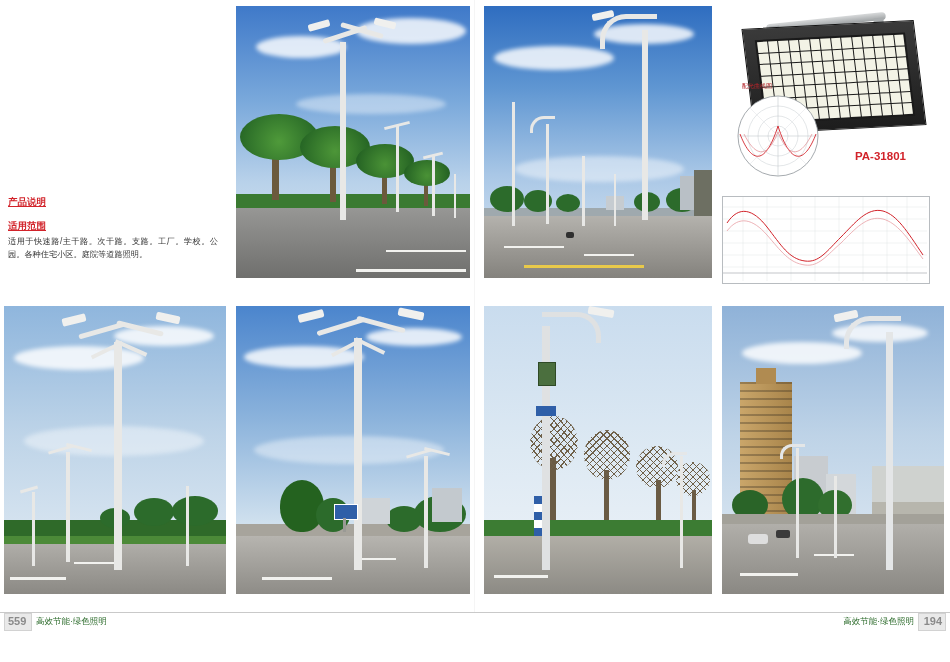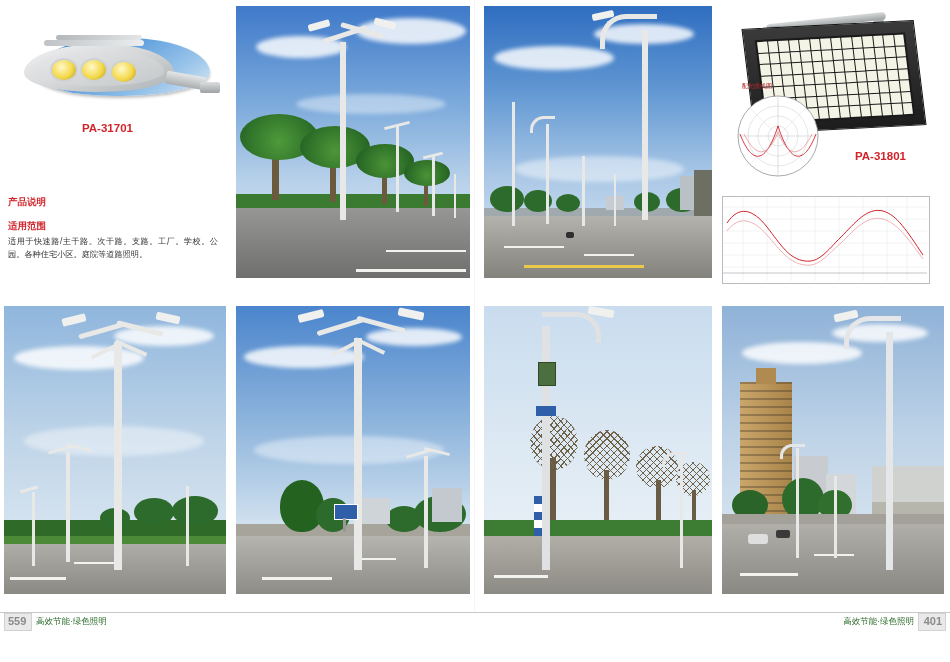--- a/index.html
+++ b/index.html
@@ -34,21 +34,21 @@
   .grass{position:absolute;background:#4f8b3b;}
   .pole{position:absolute;background:#e8e8e6;}
   .arm{position:absolute;background:#e8e8e6;}
   .lamp{position:absolute;background:#f0f0ee;border-radius:2px;}
   .tree{position:absolute;background:#2c6b2b;border-radius:50%;}
   .bld{position:absolute;background:#c9cdd2;}
   .palm{position:absolute;}
   .markline{position:absolute;background:#f2f2ef;}
 
   
-  .txt-head{font-size:9.5px;font-weight:bold;color:#d2232a;}
+  .txt-head{font-size:9.5px;font-weight:bold;color:#d2232a;text-decoration:underline;}
   .txt-body{font-size:8.2px;color:#333;line-height:1.55;text-align:justify;}
 
   
   .foot-line{position:absolute;left:0;top:612px;width:950px;height:1px;background:#c9c9c9;}
   .pg{position:absolute;top:615px;font-size:11px;color:#8a8a8a;font-weight:bold;}
   .pg-box{position:absolute;top:613px;background:#e9e9e9;border:1px solid #d2d2d2;height:16px;}
   .foot-cn{position:absolute;top:616px;font-size:8.5px;color:#2c6b2b;white-space:nowrap;}
 
   
   .lamphead{position:absolute;}
@@ -57,44 +57,20 @@
   .fl-box{position:absolute;background:#2c2c2c;border:1px solid #111;}
   .fl-grid{position:absolute;display:grid;gap:1px;}
   .fl-led{background:#f3f3e6;}
   .curvebox{position:absolute;border:1px solid #b8bcc0;background:#fff;}
 </style>
 </head>
 <body>
 
 <div class="page">
 
-  <div class="panel" style="left:8px;top:12px;width:222px;height:130px;background:#fff;">
-
-    <div class="lamphead" style="left:8px;top:18px;width:205px;height:80px;">
-
-      <div class="lh-body" style="left:18px;top:8px;width:176px;height:58px;background:linear-gradient(145deg,#2f76c6 0%,#5b9ddd 40%,#9cc6ea 75%,#dfeaf5 100%);box-shadow:0 2px 3px rgba(0,0,0,.25);"></div>
-
-      <div class="lh-body" style="left:8px;top:14px;width:150px;height:48px;background:linear-gradient(160deg,#f2f2f2 0%,#d8dadb 45%,#aeb2b4 100%);"></div>
-
-      <div class="lh-body" style="left:16px;top:20px;width:132px;height:36px;background:linear-gradient(160deg,#e9eaeb,#c4c7c9);"></div>
-
-      <div style="position:absolute;left:34px;top:28px;width:24px;height:20px;border-radius:50%;background:radial-gradient(circle at 40% 35%,#fff8c8 0%,#f3d94a 55%,#b8982a 100%);border:2px solid #cfd2d4;"></div>
-      <div style="position:absolute;left:64px;top:28px;width:24px;height:20px;border-radius:50%;background:radial-gradient(circle at 40% 35%,#fff8c8 0%,#f3d94a 55%,#b8982a 100%);border:2px solid #cfd2d4;"></div>
-      <div style="position:absolute;left:94px;top:30px;width:24px;height:20px;border-radius:50%;background:radial-gradient(circle at 40% 35%,#fff8c8 0%,#f3d94a 55%,#b8982a 100%);border:2px solid #cfd2d4;"></div>
-
-      <div style="position:absolute;left:28px;top:10px;width:100px;height:6px;background:linear-gradient(to right,#bfc3c6,#eceeef);border-radius:3px;"></div>
-      <div style="position:absolute;left:40px;top:5px;width:86px;height:5px;background:linear-gradient(to right,#b3b7ba,#e4e6e7);border-radius:3px;"></div>
-
-      <div style="position:absolute;left:150px;top:44px;width:40px;height:13px;background:linear-gradient(to bottom,#e6e7e8,#a9adaf);transform:rotate(10deg);border-radius:2px;"></div>
-      <div style="position:absolute;left:184px;top:52px;width:20px;height:11px;background:linear-gradient(to bottom,#dcdedf,#9ea2a4);border-radius:2px;"></div>
-    </div>
-    <div class="caption" style="top:110px;left:74px;">
-      <span>PA-31701</span>
-    </div>
-  </div>
 
   <div style="position:absolute;left:8px;top:196px;width:210px;">
     <div class="txt-head">产品说明</div>
     <div style="height:3px"></div>
     <div style="height:8px"></div>
     <div class="txt-head">适用范围</div>
     <div style="height:3px"></div>
     <div class="txt-body">适用于快速路/主干路。次干路。支路。工厂。学校。公园。各种住宅小区。庭院等道路照明。</div>
   </div>
 
@@ -492,18 +468,18 @@
     </div>
 
   </div>
 
   <div class="foot-line"></div>
   <div class="pg-box" style="left:4px;width:26px;"></div>
   <div class="pg" style="left:8px;">559</div>
   <div class="foot-cn" style="left:36px;">高效节能·绿色照明</div>
 
   <div class="pg-box" style="right:4px;width:26px;"></div>
-  <div class="pg" style="right:8px;">401</div>
+  <div class="pg" style="right:8px;">194</div>
   <div class="foot-cn" style="right:36px;">高效节能·绿色照明</div>
 
   <div style="position:absolute;left:474px;top:0;width:1px;height:612px;background:rgba(0,0,0,0.04);"></div>
 
 </div>
 
 </body></html>

